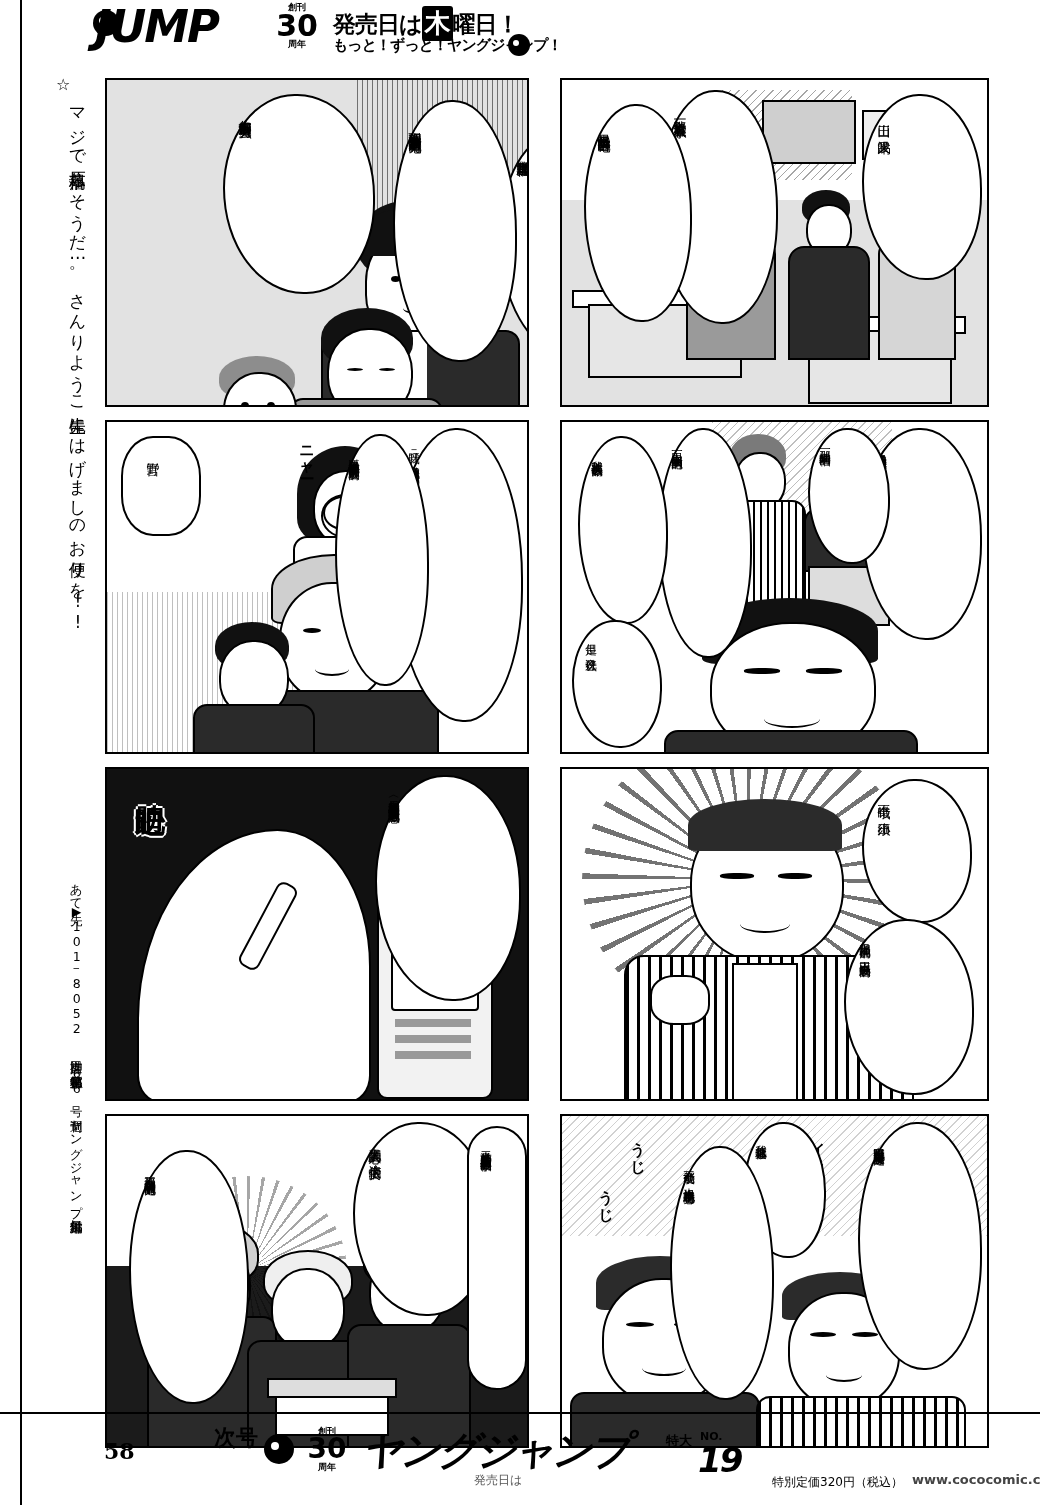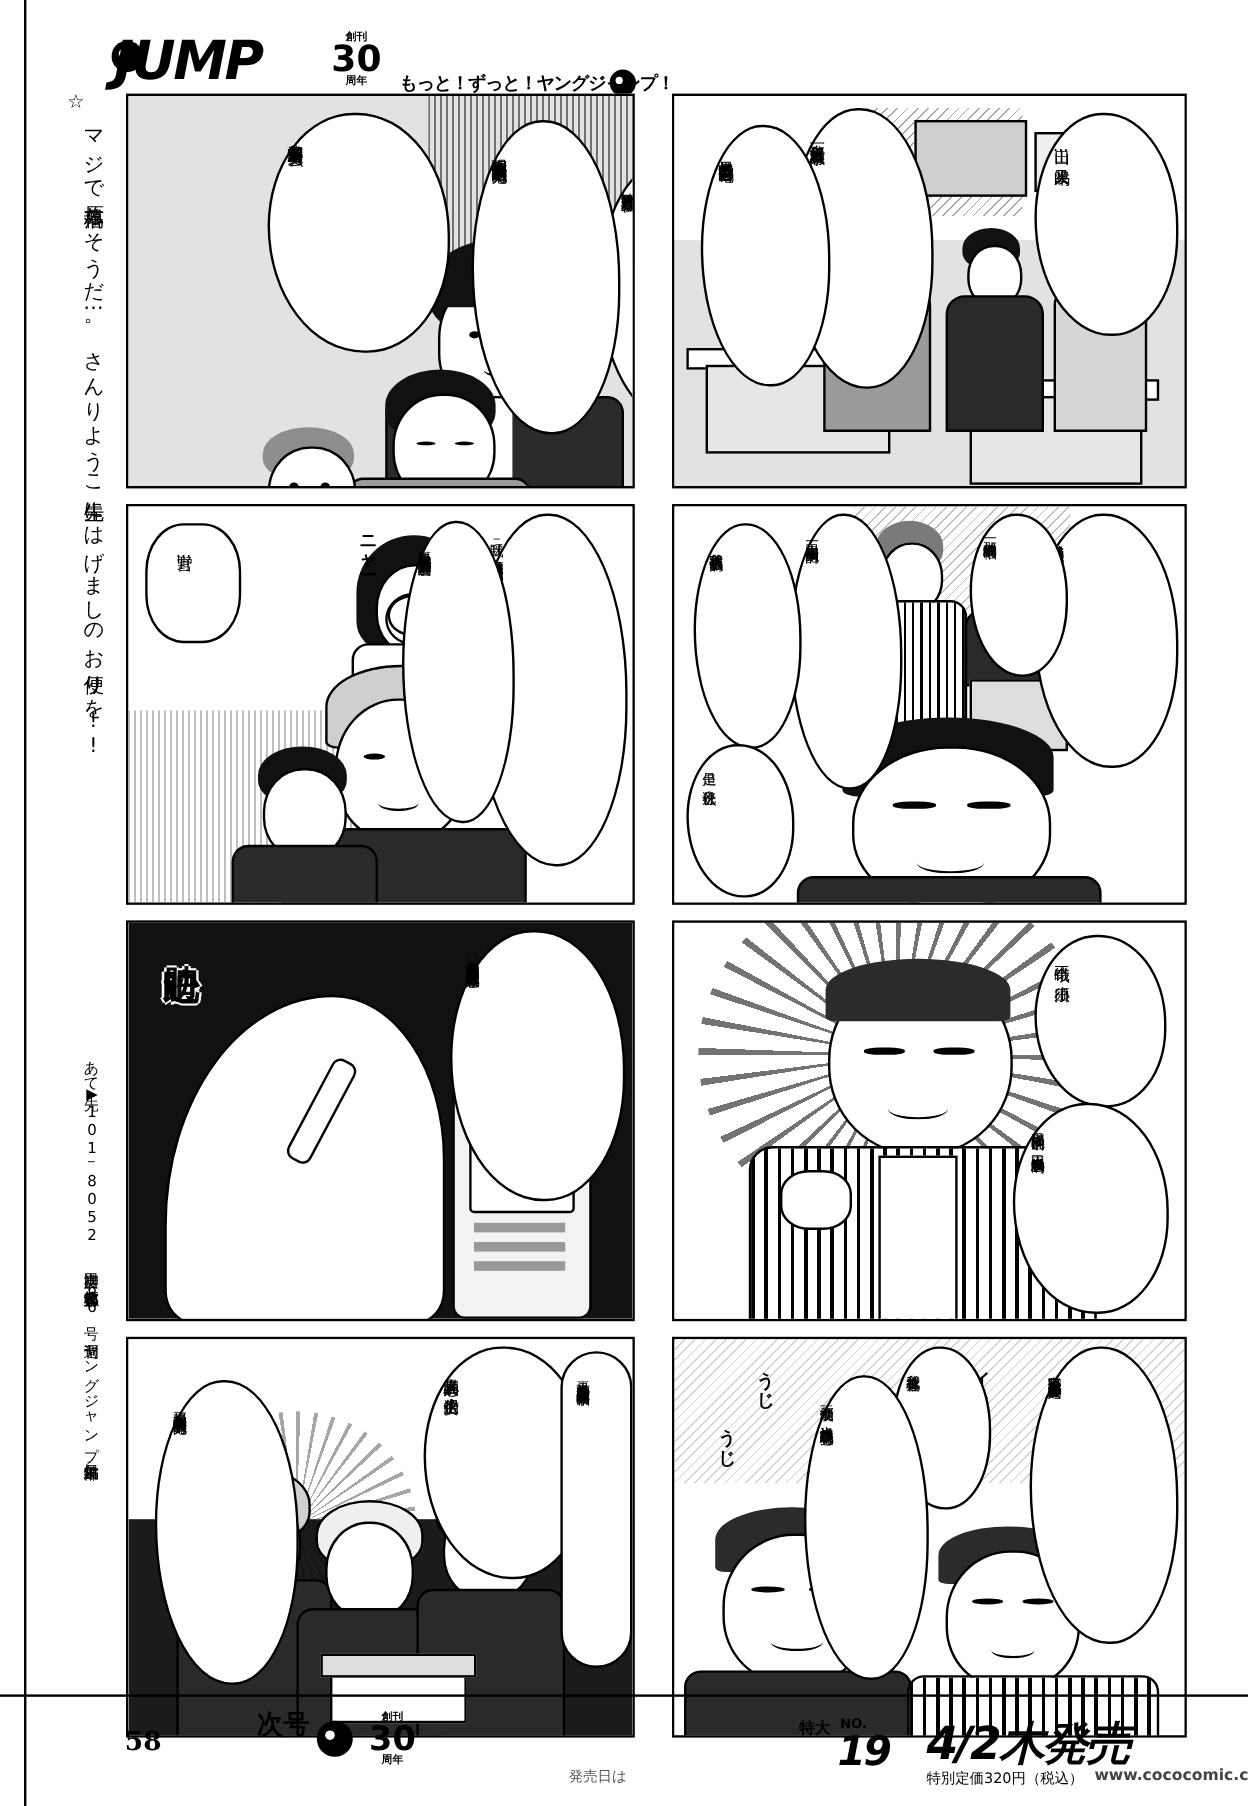--- a/index.html
+++ b/index.html
@@ -1,20 +1,20 @@
 <!DOCTYPE html>
 <html><head>
 <meta charset="utf-8">
 <style>
   html,body{margin:0;padding:0;background:#fff;}
   body{width:1040px;height:1505px;position:relative;font-family:"DejaVu Sans","Liberation Sans",sans-serif;color:#000;overflow:hidden;}
   .page{position:absolute;inset:0;background:#fff;}
 
   
-  .header{position:absolute;left:95px;top:24px;width:435px;height:62px;}
+  .header{position:absolute;left:95px;top:0;width:435px;height:62px;}
   .jump-logo{position:absolute;left:0;top:4px;font-family:"DejaVu Sans",sans-serif;font-weight:bold;font-style:italic;font-size:45px;letter-spacing:-2px;line-height:45px;color:#000;}
   .jump-ball{position:absolute;left:-2px;top:10px;width:26px;height:26px;border-radius:50%;background:#000;}
   .jump-ball:after{content:"";position:absolute;left:6px;top:7px;width:7px;height:7px;border-radius:50%;background:#fff;}
   .anniv{position:absolute;left:172px;top:2px;width:60px;height:52px;color:#000;text-align:center;}
   .anniv .sm{font-size:9px;line-height:10px;font-weight:bold;}
   .anniv .big{font-size:30px;line-height:27px;font-weight:bold;}
   .anniv .bot{font-size:9px;line-height:10px;font-weight:bold;}
   .hdr-right{position:absolute;left:238px;top:0px;width:200px;height:60px;}
   .hdr-line1{position:absolute;left:0;top:6px;font-size:23px;font-weight:bold;letter-spacing:-1px;white-space:nowrap;}
   .hdr-kanji{display:inline-block;background:#000;color:#fff;padding:0 3px;border-radius:3px;font-size:26px;}
@@ -105,20 +105,23 @@
 
   <div class="header">
     <div class="jump-ball"></div>
     <div class="jump-logo">JUMP</div>
     <div class="anniv">
       <div class="sm">創刊</div>
       <div class="big">30</div>
       <div class="bot">周年</div>
     </div>
     <div class="hdr-right">
+      <div class="hdr-line1">
+        <span>発売日は</span><span class="hdr-kanji">木</span><span>曜日！</span>
+      </div>
       <div class="hdr-line2">もっと！ずっと！ヤングジャンプ！</div>
       <div class="hdr-dot"></div>
     </div>
   </div>
 
   <div class="leftcol">
     <div class="star">☆</div>
     <div class="vtext big" style="position:absolute;left:16px;top:22px;height:770px;">マジで原稿落ちそうだ…。さんりようこ先生にはげましのお便りを!!</div>
     <div class="vtext small" style="position:absolute;left:18px;top:800px;height:500px;">あて先▶101－8052 神田支店 郵便私書箱第66号 週刊ヤングジャンプ編集部気付</div>
   </div>
@@ -381,22 +384,22 @@
   <div class="rule"></div>
   <div class="pageno">58</div>
   <div class="footer">
     <div class="f-next">次号</div>
     <div class="f-ball"></div>
     <div class="f-anniv">
       <div class="sm">創刊</div>
       <div class="big">30</div>
       <div class="bot">周年</div>
     </div>
+    <div class="f-title">ヤングジャンプ</div>
     <div class="f-toku">特大</div>
     <div class="f-no">NO.</div>
     <div class="f-num">19</div>
-    <div class="f-date">4/2木発売</div>
     <div class="f-price">特別定価320円（税込）</div>
     <div class="f-credit">発売日は</div>
     <div class="f-url">www.cococomic.com</div>
   </div>
 
 </div>
 
 </body></html>

